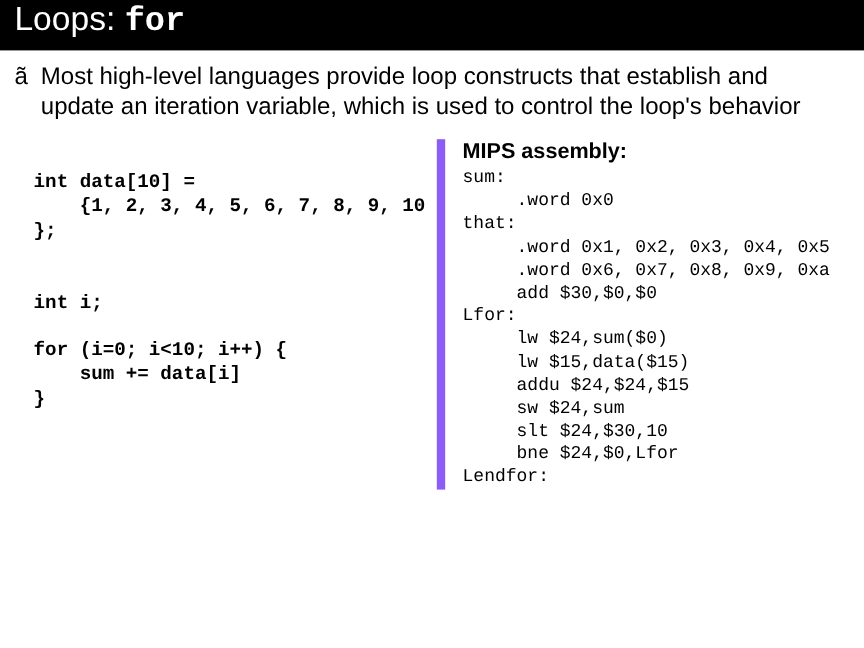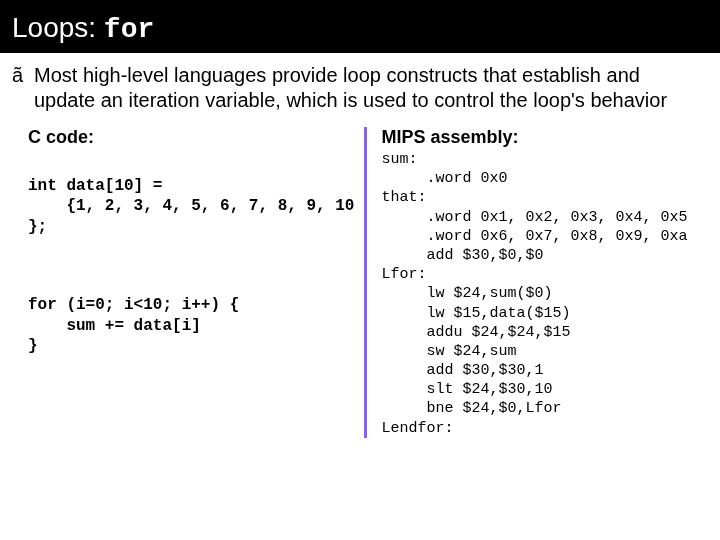--- a/index.html
+++ b/index.html
@@ -6,21 +6,21 @@
   body {
     width: 720px;
     height: 540px;
     background: #fff;
     font-family: Verdana, Geneva, sans-serif;
     overflow: hidden;
   }
   .title-bar {
     background: #000;
     color: #fff;
-    padding: 12px 12px 8px 12px;
+    padding: 0 12px 8px 12px;
     font-size: 28px;
     font-family: Verdana, Geneva, sans-serif;
   }
   .title-bar .mono {
     font-family: "Courier New", monospace;
     font-weight: bold;
   }
   .bullet-row {
     display: flex;
     padding: 10px 18px 4px 12px;
@@ -36,21 +36,21 @@
   .columns {
     display: flex;
     padding: 10px 12px 0 28px;
   }
   .col-left {
     flex: 0 0 320px;
     padding-right: 10px;
   }
   .col-right {
     flex: 1;
-    border-left: 3px solid #8b5cf6;
+    border-left: 7px solid #8b5cf6;
     padding-left: 14px;
   }
   .col-heading {
     font-family: Verdana, Geneva, sans-serif;
     font-weight: bold;
     font-size: 18px;
     margin-bottom: 2px;
   }
   .code {
     font-family: "Courier New", monospace;
@@ -73,44 +73,43 @@
   <span>Loops: </span><span class="mono">for</span>
 </div>
 
 <div class="bullet-row">
   <div class="bullet-glyph">ã</div>
   <div class="bullet-text">Most high-level languages provide loop constructs that establish and update an iteration variable, which is used to control the loop's behavior</div>
 </div>
 
 <div class="columns">
   <div class="col-left">
-    <div class="col-heading">C code:</div>
     <div class="spacer-sm"></div>
     <div class="spacer-md"></div>
     <div class="code left">int data[10] =</div>
     <div class="code left">    {1, 2, 3, 4, 5, 6, 7, 8, 9, 10</div>
     <div class="code left">};</div>
     <div class="spacer-lg"></div>
+    <div class="code left">int i;</div>
     <div class="spacer-md"></div>
     <div class="code left">for (i=0; i&lt;10; i++) {</div>
     <div class="code left">    sum += data[i]</div>
     <div class="code left">}</div>
   </div>
   <div class="col-right">
     <div class="col-heading">MIPS assembly:</div>
     <div class="code">sum:</div>
     <div class="code">     .word 0x0</div>
     <div class="code">that:</div>
     <div class="code">     .word 0x1, 0x2, 0x3, 0x4, 0x5</div>
     <div class="code">     .word 0x6, 0x7, 0x8, 0x9, 0xa</div>
     <div class="code"></div>
     <div class="code">     add $30,$0,$0</div>
     <div class="code">Lfor:</div>
     <div class="code">     lw $24,sum($0)</div>
     <div class="code">     lw $15,data($15)</div>
     <div class="code">     addu $24,$24,$15</div>
     <div class="code">     sw $24,sum</div>
-    <div class="code">     add $30,$30,1</div>
     <div class="code">     slt $24,$30,10</div>
     <div class="code">     bne $24,$0,Lfor</div>
     <div class="code">Lendfor:</div>
   </div>
 </div>
 
 </body></html>

